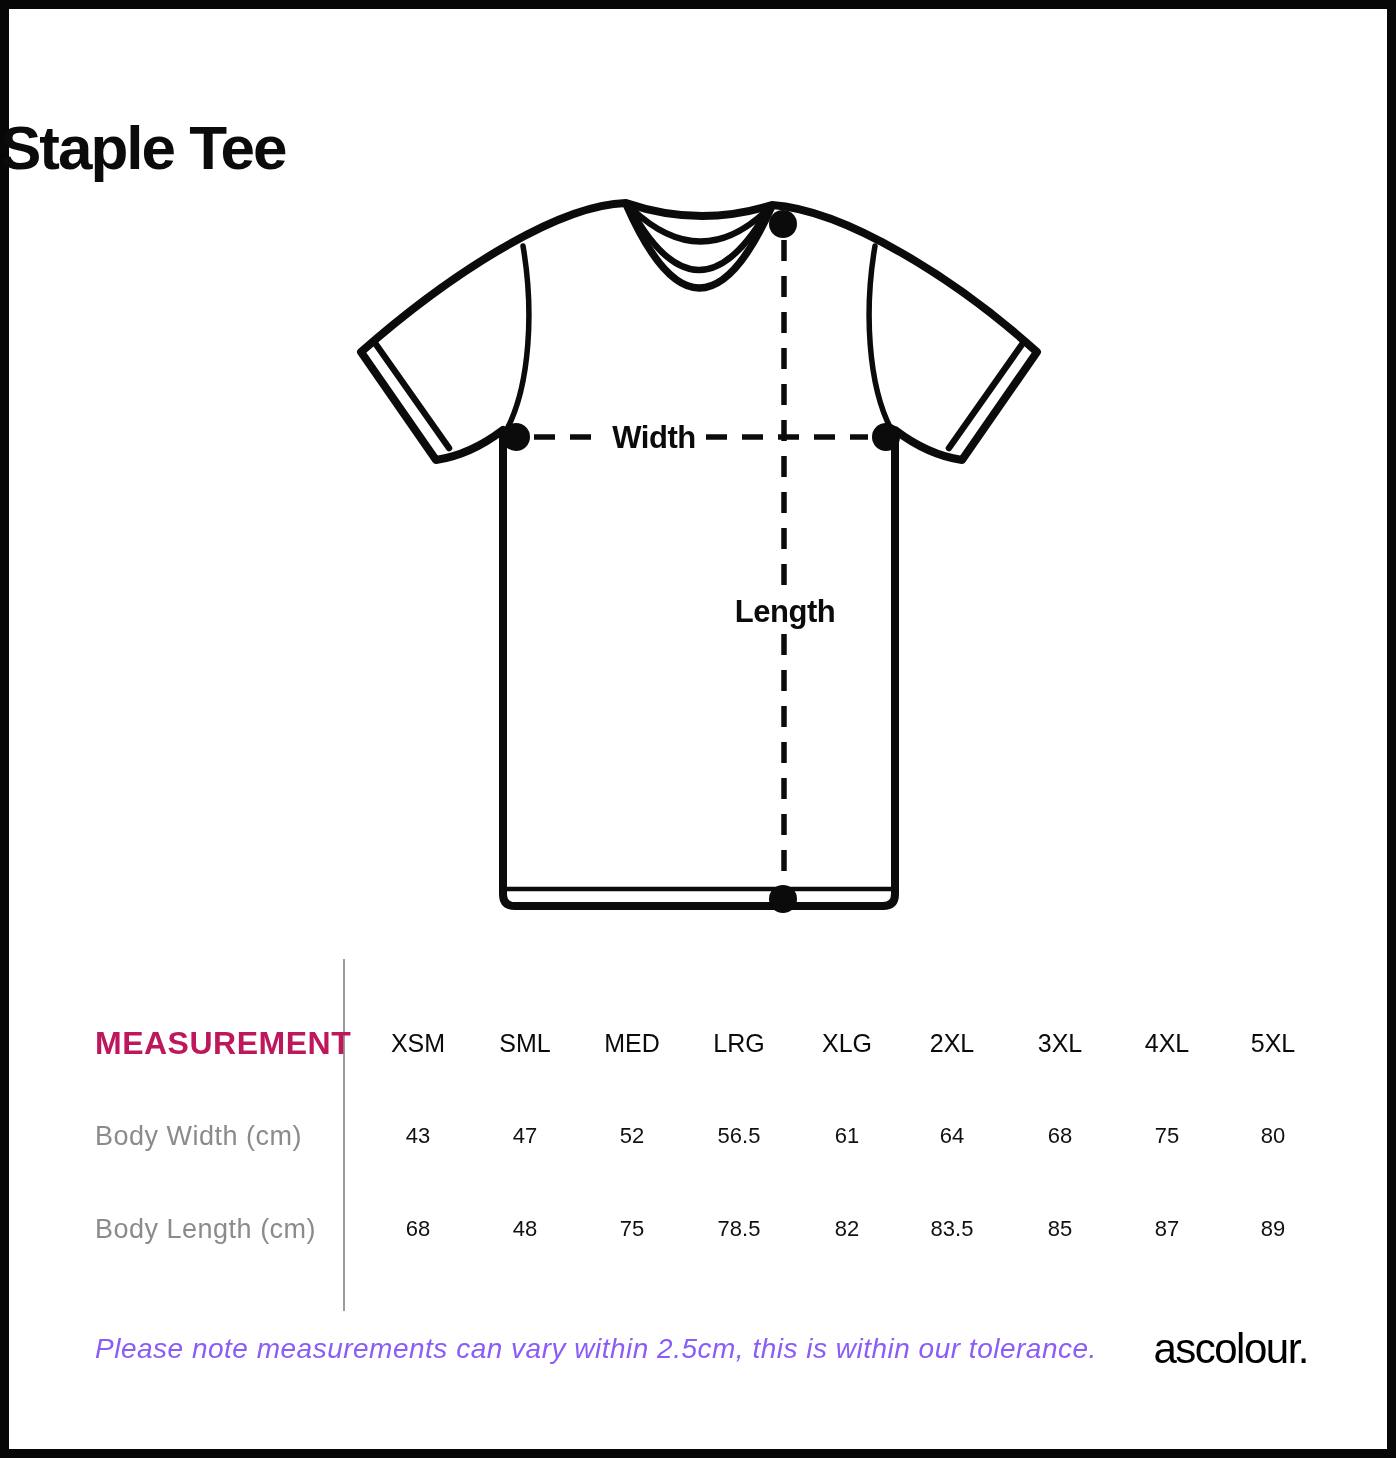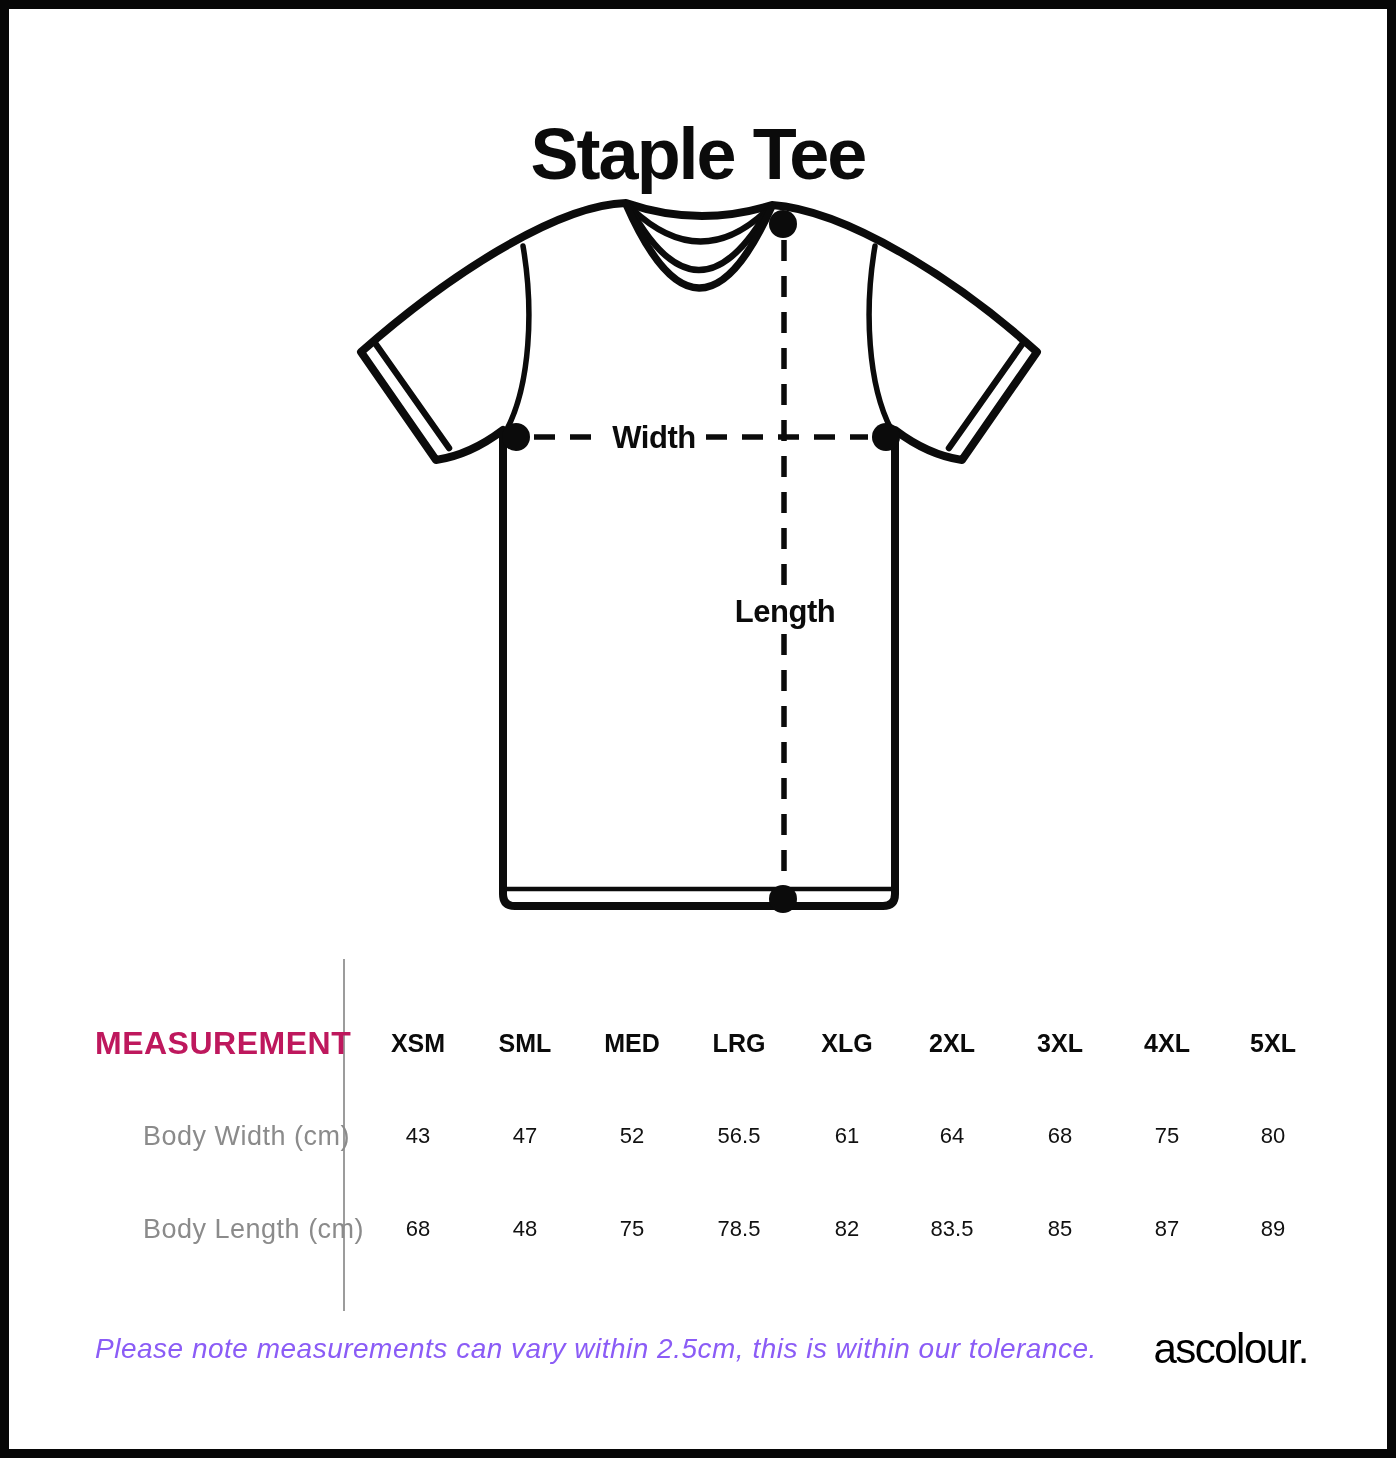--- a/index.html
+++ b/index.html
@@ -2,35 +2,35 @@
 <html><head>
 <meta charset="utf-8">
 <style>
   html,body{margin:0;padding:0;}
   body{
     width:1396px;height:1458px;position:relative;background:#ffffff;
     font-family:"Liberation Sans",sans-serif;color:#0b0b0b;overflow:hidden;
   }
   .frame{position:absolute;inset:0;border:9px solid #070707;pointer-events:none;}
   .title{
-    position:absolute;top:58px;left:0;right:0;text-align:center;
-    font-weight:700;font-size:72px;line-height:96px;letter-spacing:-2px;color:#0b0b0b;
+    position:absolute;top:58px;left:0;right:0;text-align:left;
+    font-weight:700;font-size:62px;line-height:96px;letter-spacing:-2px;color:#0b0b0b;
   }
   .shirt-svg{position:absolute;left:0;top:0;width:1396px;height:1458px;}
   .measure-label{
     font-family:"Liberation Sans",sans-serif;font-weight:700;font-size:31px;
     fill:#0b0b0b;text-anchor:middle;letter-spacing:-0.5px;
   }
   .divider{position:absolute;left:343px;top:959px;width:2px;height:352px;background:#9c9c9c;}
   .cell{position:absolute;transform:translate(-50%,-50%);white-space:nowrap;}
   .left-label{position:absolute;left:95px;transform:translate(0,-50%);white-space:nowrap;}
   .meas-head{font-weight:700;font-size:32px;letter-spacing:0.5px;color:#be185d;}
-  .sz{font-weight:700;font-size:25px;color:#0b0b0b;}
+  .sz{font-weight:400;font-size:25px;color:#0b0b0b;}
   .val{font-size:22px;color:#111111;}
-  .rowlab{font-size:27px;color:#8b8b8b;letter-spacing:0.5px;margin-left:48px;}
+  .rowlab{font-size:27px;color:#8b8b8b;letter-spacing:0.5px;}
   .rh{top:1043px}.r1{top:1136px}.r2{top:1229px}
   .c0{left:418px}.c1{left:525px}.c2{left:632px}.c3{left:739px}.c4{left:847px}
   .c5{left:952px}.c6{left:1060px}.c7{left:1167px}.c8{left:1273px}
   .note{
     position:absolute;left:95px;top:1333px;font-style:italic;font-size:28px;
     color:#8b5cf6;letter-spacing:0.5px;white-space:nowrap;
   }
   .brand{
     position:absolute;right:88px;top:1328px;font-size:42px;line-height:42px;
     letter-spacing:-1.5px;color:#000000;

